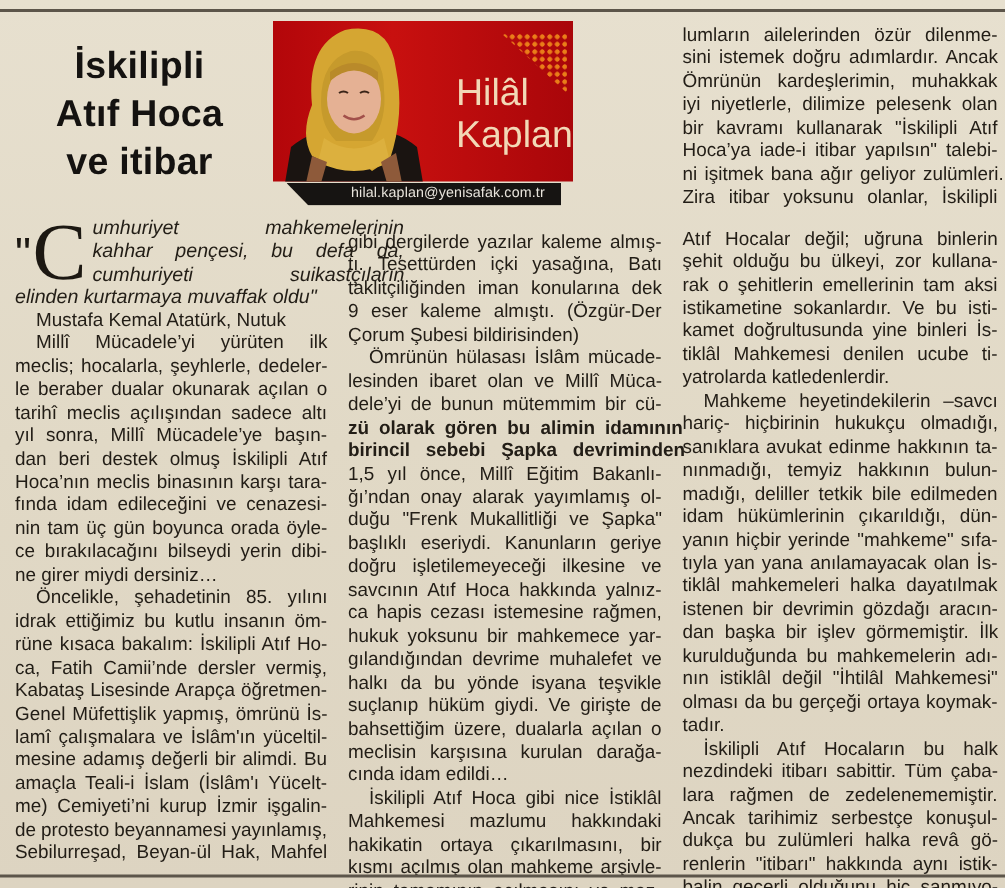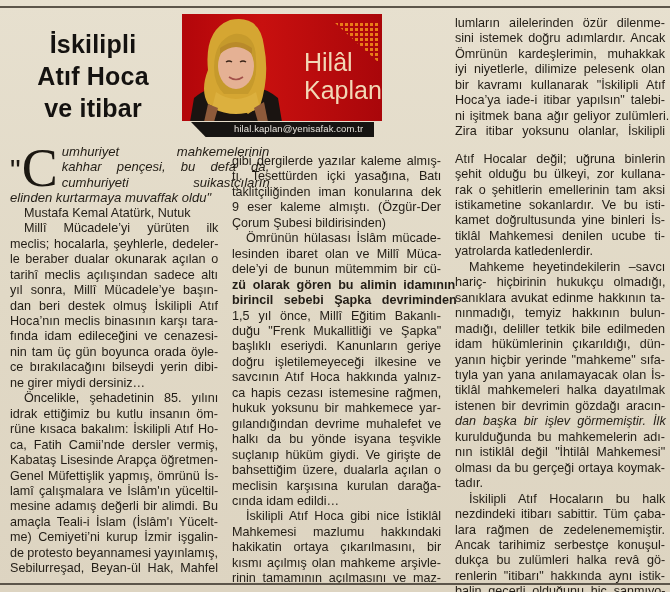--- a/index.html
+++ b/index.html
@@ -169,20 +169,21 @@
         <span class="line" style="display: block; word-spacing: 6px;">tı. Tesettürden içki yasağına, Batı</span>
         <span class="line" style="display: block; word-spacing: 4.66667px;">taklitçiliğinden iman konularına dek</span>
         <span class="line" style="display: block; word-spacing: 4.75px;">9 eser kaleme almıştı. (Özgür-Der</span>
         <span class="line last">Çorum Şubesi bildirisinden)</span>
         <span class="line" style="padding-left: 14px; display: block; word-spacing: 2px;">Ömrünün hülasası İslâm mücade-</span>
         <span class="line" style="display: block; word-spacing: 3.8px;">lesinden ibaret olan ve Millî Müca-</span>
         <span class="line" style="display: block; word-spacing: 2.6px;">dele’yi de bunun mütemmim bir cü-</span>
         <span class="line" style="display: block; word-spacing: 3.2px; font-weight: bold;">zü olarak gören bu alimin idamının</span>
         <span class="line" style="display: block; word-spacing: 7px; font-weight: bold;">birincil sebebi Şapka devriminden</span>
         <span class="line" style="display: block; word-spacing: 5.4px;">1,5 yıl önce, Millî Eğitim Bakanlı-</span>
+        <span class="line" style="display: block; word-spacing: 3.5px;">ğı’ndan onay alarak yayımlamış ol-</span>
         <span class="line" style="display: block; word-spacing: 4.75px;">duğu "Frenk Mukallitliği ve Şapka"</span>
         <span class="line" style="display: block; word-spacing: 5.66667px;">başlıklı eseriydi. Kanunların geriye</span>
         <span class="line" style="display: block; word-spacing: 7.33333px;">doğru işletilemeyeceği ilkesine ve</span>
         <span class="line" style="display: block; word-spacing: 3px;">savcının Atıf Hoca hakkında yalnız-</span>
         <span class="line" style="display: block; word-spacing: 2.25px;">ca hapis cezası istemesine rağmen,</span>
         <span class="line" style="display: block; word-spacing: 2.5px;">hukuk yoksunu bir mahkemece yar-</span>
         <span class="line" style="display: block; word-spacing: 3px;">gılandığından devrime muhalefet ve</span>
         <span class="line" style="display: block; word-spacing: 4.8px;">halkı da bu yönde isyana teşvikle</span>
         <span class="line" style="display: block; word-spacing: 3px;">suçlanıp hüküm giydi. Ve girişte de</span>
         <span class="line" style="display: block; word-spacing: 2.5px;">bahsettiğim üzere, dualarla açılan o</span>
@@ -216,21 +217,21 @@
         <span class="line" style="padding-left: 14px; display: block; word-spacing: 5px;">Mahkeme heyetindekilerin –savcı</span>
         <span class="line" style="display: block; word-spacing: 6.66667px;">hariç- hiçbirinin hukukçu olmadığı,</span>
         <span class="line" style="display: block; word-spacing: 1px;">sanıklara avukat edinme hakkının ta-</span>
         <span class="line" style="display: block; word-spacing: 7px;">nınmadığı, temyiz hakkının bulun-</span>
         <span class="line" style="display: block; word-spacing: 2.5px;">madığı, deliller tetkik bile edilmeden</span>
         <span class="line" style="display: block; word-spacing: 5.66667px;">idam hükümlerinin çıkarıldığı, dün-</span>
         <span class="line" style="display: block; word-spacing: 1.25px;">yanın hiçbir yerinde "mahkeme" sıfa-</span>
         <span class="line" style="display: block; word-spacing: 1.2px;">tıyla yan yana anılamayacak olan İs-</span>
         <span class="line" style="display: block; word-spacing: 3.66667px;">tiklâl mahkemeleri halka dayatılmak</span>
         <span class="line" style="display: block; word-spacing: 2.5px;">istenen bir devrimin gözdağı aracın-</span>
-        <span class="line" style="display: block; word-spacing: 3.6px; font-style: italic;">dan başka bir işlev görmemiştir. İlk</span>
+        <span class="line" style="display: block; word-spacing: 3.6px;">dan başka bir işlev görmemiştir. İlk</span>
         <span class="line" style="display: block; word-spacing: 2.66667px;">kurulduğunda bu mahkemelerin adı-</span>
         <span class="line" style="display: block; word-spacing: 3.75px;">nın istiklâl değil "İhtilâl Mahkemesi"</span>
         <span class="line" style="display: block; word-spacing: 0.6px;">olması da bu gerçeği ortaya koymak-</span>
         <span class="line last">tadır.</span>
         <span class="line" style="padding-left: 14px; display: block; word-spacing: 9px;">İskilipli Atıf Hocaların bu halk</span>
         <span class="line" style="display: block; word-spacing: 2.25px;">nezdindeki itibarı sabittir. Tüm çaba-</span>
         <span class="line" style="display: block; word-spacing: 6.66667px;">lara rağmen de zedelenememiştir.</span>
         <span class="line" style="display: block; word-spacing: 5px;">Ancak tarihimiz serbestçe konuşul-</span>
         <span class="line" style="display: block; word-spacing: 4.4px;">dukça bu zulümleri halka revâ gö-</span>
         <span class="line" style="display: block; word-spacing: 3.25px;">renlerin "itibarı" hakkında aynı istik-</span>

